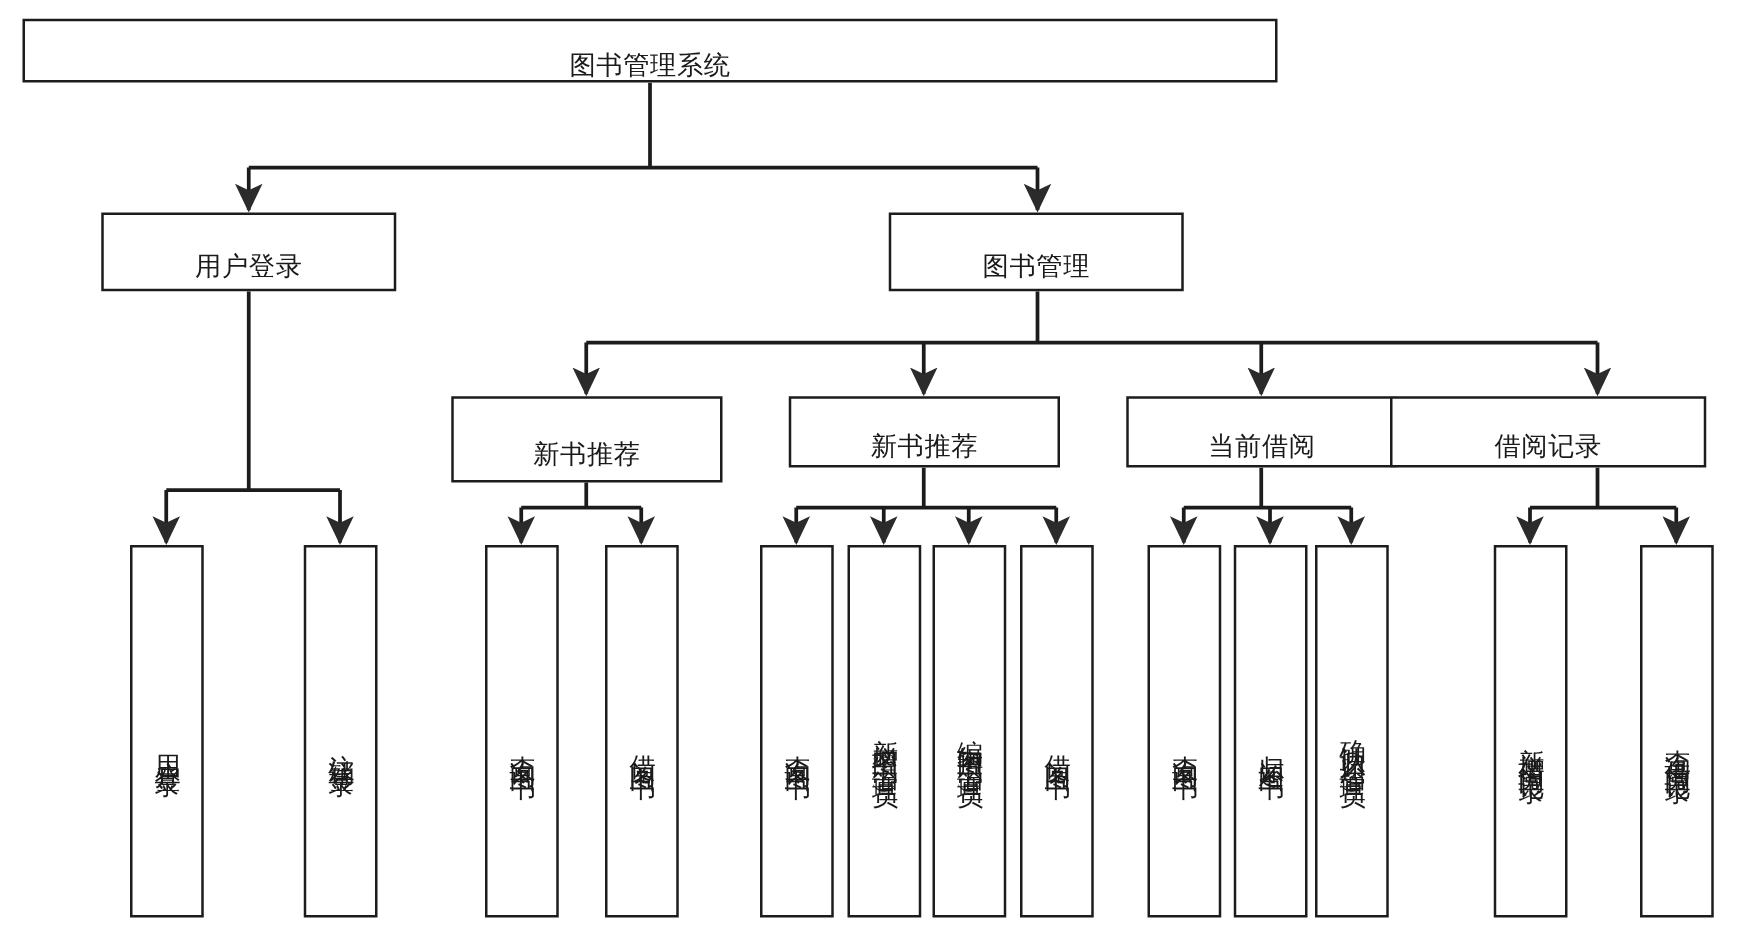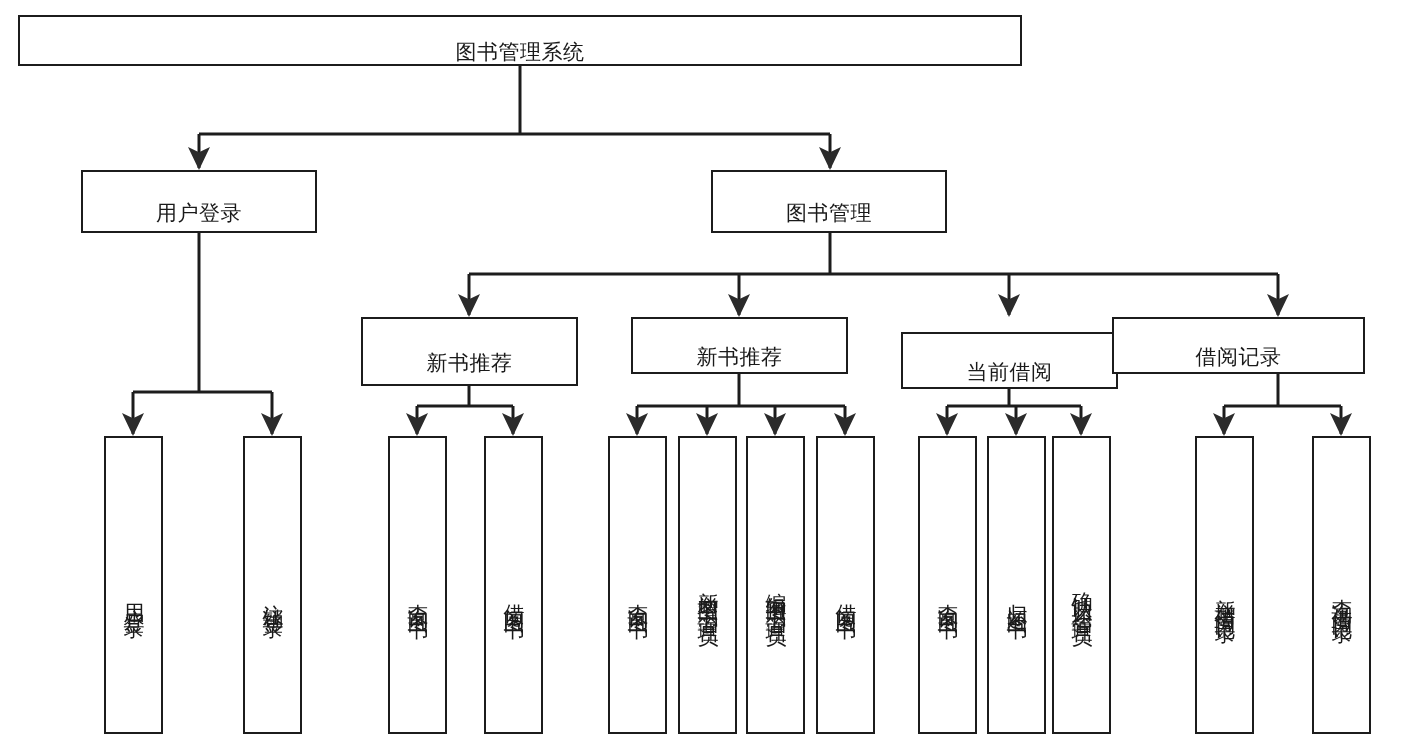--- a/index.html
+++ b/index.html
@@ -144,21 +144,21 @@
   <div class="node horiz" style="left:711px; top:170px; width:236px; height:63px;">
     <span class="node-label">图书管理</span>
   </div>
 
   <div class="node horiz" style="left:361px; top:317px; width:217px; height:69px;">
     <span class="node-label">新书推荐</span>
   </div>
   <div class="node horiz" style="left:631px; top:317px; width:217px; height:57px;">
     <span class="node-label">新书推荐</span>
   </div>
-  <div class="node horiz" style="left:901px; top:332px; width:217px; height:57px;">
+  <div class="node horiz" style="left:901px; top:317px; width:217px; height:57px;">
     <span class="node-label">当前借阅</span>
   </div>
   <div class="node horiz" style="left:1112px; top:317px; width:253px; height:57px;">
     <span class="node-label">借阅记录</span>
   </div>
 
   <div class="node vert" style="left:104px; top:436px; width:59px; height:298px;">
     <span class="node-label">用户登录</span>
   </div>
   <div class="node vert" style="left:243px; top:436px; width:59px; height:298px;">

